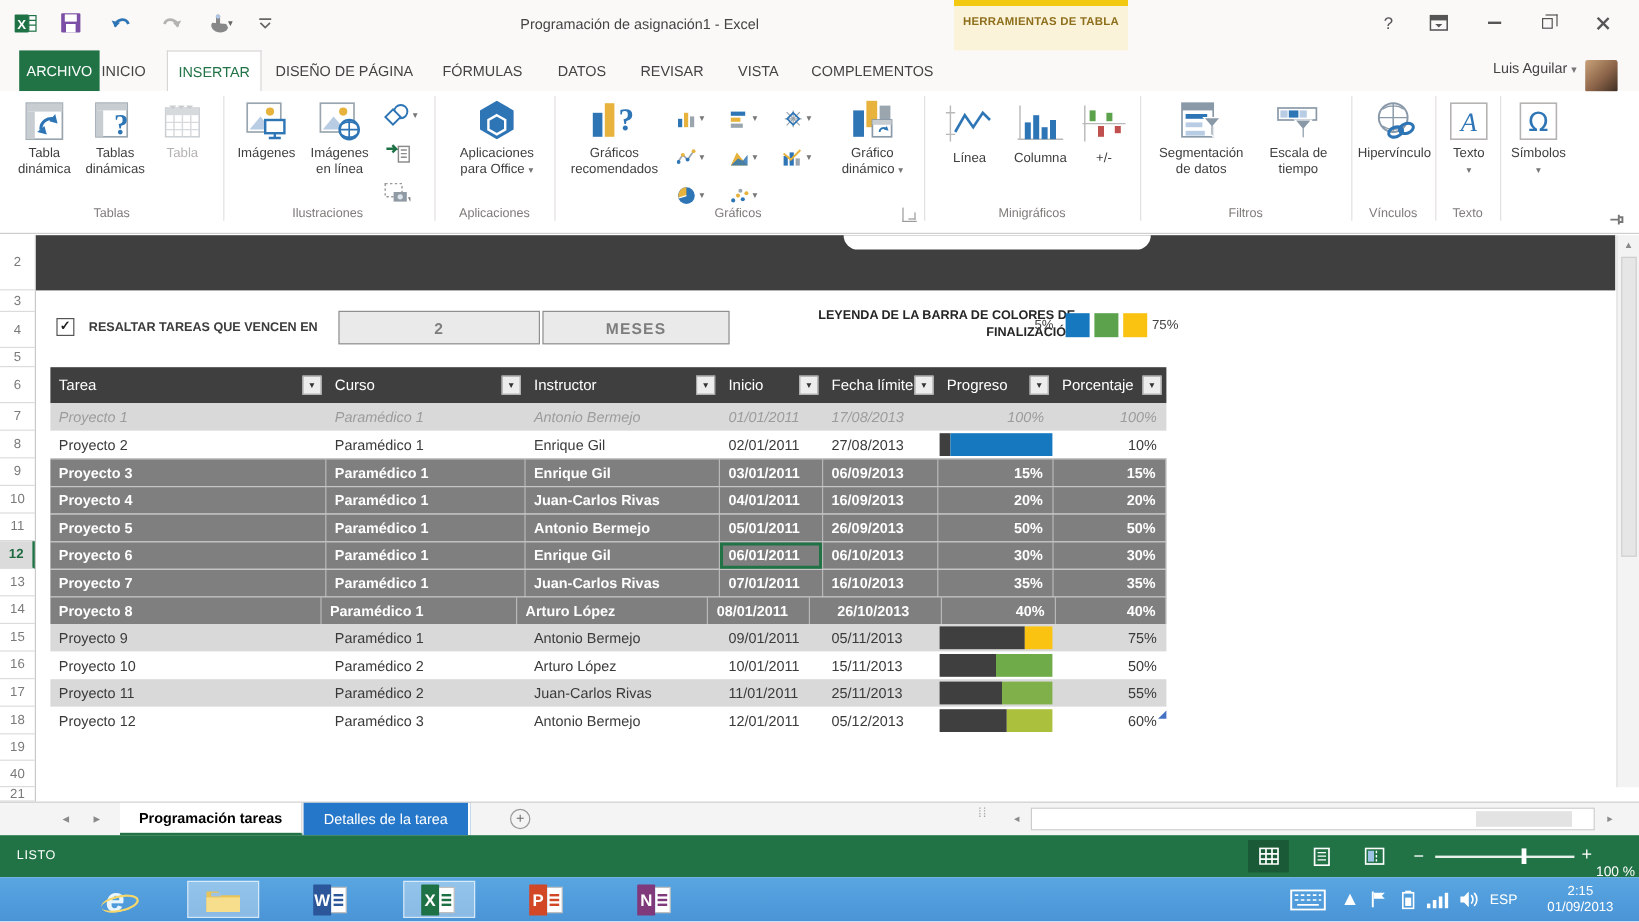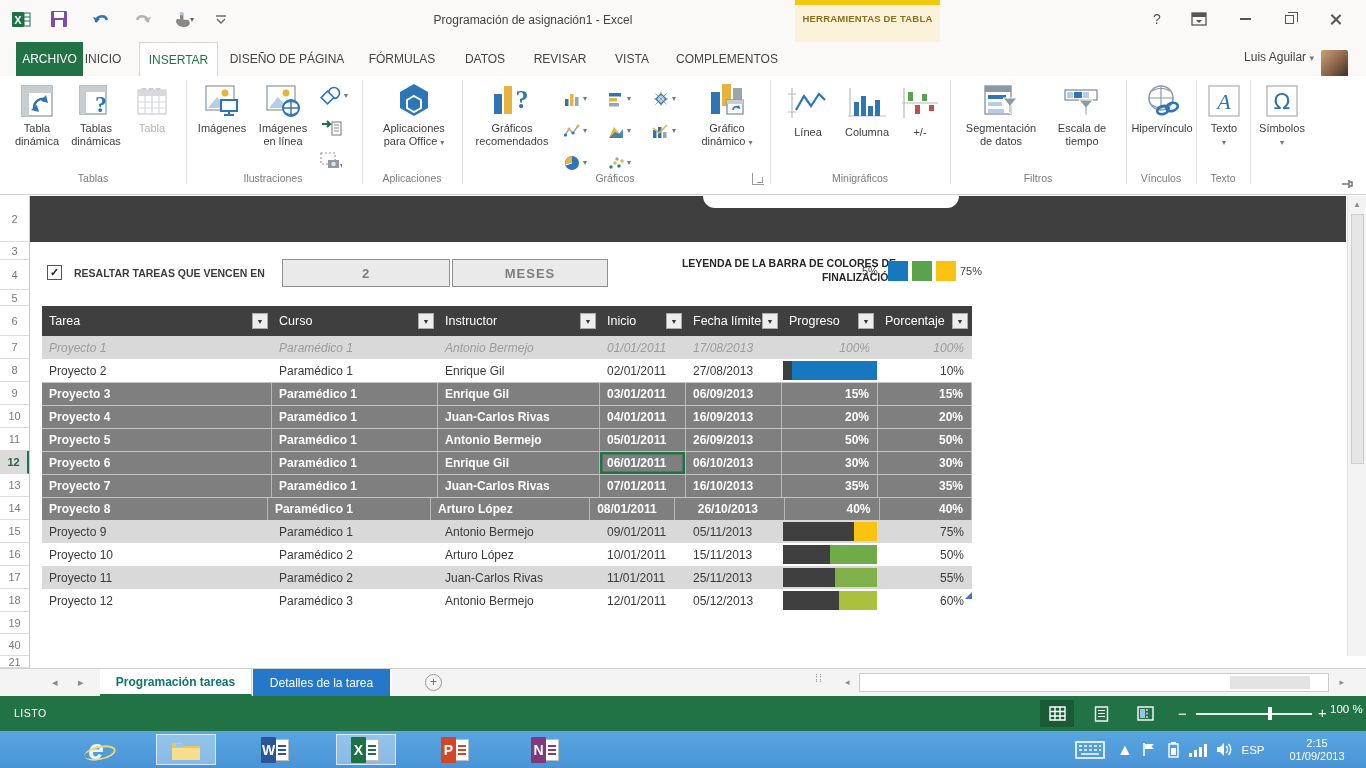--- a/index.html
+++ b/index.html
@@ -88,39 +88,39 @@
 
   
   #vscroll { position:absolute; left:1347px; top:1px; width:19px; height:460px; background:#F3F3F3; border-left:1px solid #E0E0E0; }
   .sb-arrow { color:#8A8A8A; font-size:8px; text-align:center; }
   #v-thumb { position:absolute; left:3px; top:18px; width:13px; height:250px; background:#E6E6E6; border:1px solid #CFCFCF; }
 
   
   #tabsbar { position:absolute; left:0; top:668px; width:1366px; height:28px; background:#F4F4F4; border-top:1px solid #CFCFCF; }
   .nav-arr { position:absolute; top:7px; font-size:11px; color:#8A8A8A; cursor:default; }
   .sheet-tab { position:absolute; top:0; height:27px; display:flex; align-items:center; justify-content:center; font-size:12px; cursor:default; }
-  #stab1 { left:100px; width:152px; background:#fff; color:#0f766e; font-weight:bold; border-bottom:2.5px solid #217346; border-right:1px solid #D9D9D9; }
+  #stab1 { left:100px; width:152px; background:#fff; color:#000000; font-weight:bold; border-bottom:2.5px solid #217346; border-right:1px solid #D9D9D9; }
   #stab2 { left:253px; width:139px; background:#2577C9; color:#fff; border-right:2px solid #fff; }
   #newsheet { position:absolute; left:425px; top:5px; width:17px; height:17px; border:1.2px solid #9A9A9A; border-radius:50%; color:#6E6E6E; font-size:12px; line-height:14px; text-align:center; }
   #tab-dots { position:absolute; left:815px; top:3px; color:#A5A5A5; font-size:11px; letter-spacing:1px; }
   #hscroll { position:absolute; left:843px; top:4px; width:503px; height:19px; }
   #hs-track { position:absolute; left:16px; top:0; width:470px; height:19px; background:#fff; border:1px solid #CCCCCC; }
   #hs-thumb { position:absolute; right:18px; top:2px; width:80px; height:13px; background:#E3E3E3; }
   .hs-arr { position:absolute; top:4px; font-size:9px; color:#8A8A8A; }
 
   
   #statusbar { position:absolute; left:0; top:696px; width:1366px; height:35px; background:#217346; color:#fff; }
   #status-text { position:absolute; left:14px; top:11px; font-size:10.5px; letter-spacing:.5px; }
   .viewbtn { position:absolute; top:4px; width:34px; height:27px; display:flex; align-items:center; justify-content:center; }
   .viewbtn.pressed { background:#1A5A36; }
   #zoom-minus { position:absolute; left:1178px; top:9px; font-size:15px; }
   #zoom-track { position:absolute; left:1196px; top:713px; width:116px; height:2px; background:#E8F0EA; }
   #zoom-thumb { position:absolute; left:1268px; top:707px; width:4px; height:13px; background:#fff; }
   #zoom-plus { position:absolute; left:1318px; top:8px; font-size:15px; }
-  #zoom-pct { position:absolute; left:1330px; top:7px; font-size:11.5px; }
+  #zoom-pct { position:absolute; left:1330px; top:25px; font-size:11.5px; }
 
   
   #taskbar { position:absolute; left:0; top:731px; width:1366px; height:37px; background:linear-gradient(#59A6E2,#4A94D6); }
   .tb-app { position:absolute; top:3px; width:60px; height:31px; display:flex; align-items:center; justify-content:center; }
   .tb-app.open { background:rgba(255,255,255,.35); border:1px solid rgba(255,255,255,.65); }
   .office-ic { display:flex; width:30px; height:26px; }
   .office-ic .fold { width:15px; height:26px; color:#fff; font-weight:bold; font-size:14px; display:flex; align-items:center; justify-content:center; border-radius:1px; }
   .office-ic .page { width:13px; height:22px; margin-top:2px; background:#fff; border:1px solid rgba(0,0,0,.25); border-left:none; display:flex; flex-direction:column; justify-content:center; gap:2px; padding:0 2px; }
   .office-ic .page i { display:block; height:2px; }
   #ie-ic { font-size:28px; font-style:italic; color:#EAF6FD; font-weight:bold; position:relative; line-height:26px; }

